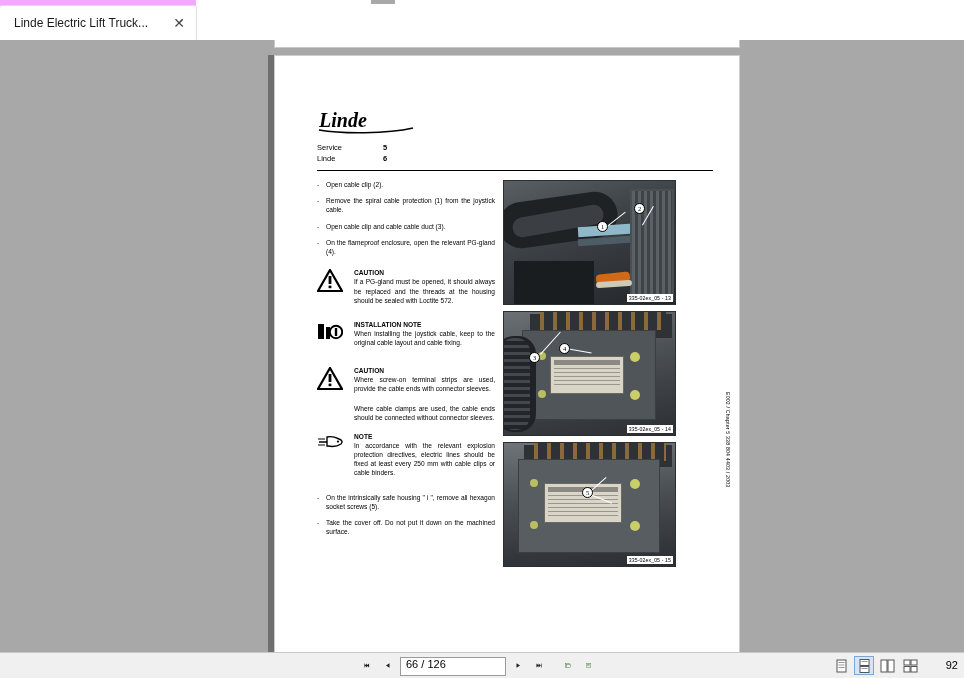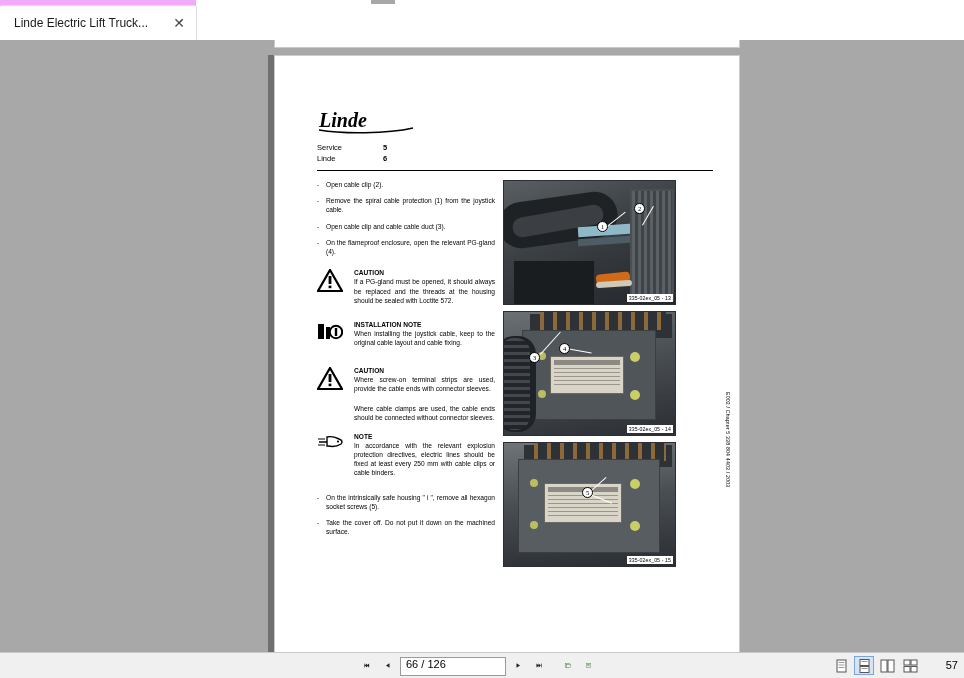--- a/index.html
+++ b/index.html
@@ -515,14 +515,14 @@
     <div class="view-btn">
       <svg width="15" height="14" viewBox="0 0 15 14">
           <rect x="1" y="1" width="6" height="5" fill="#fff" stroke="#555"></rect>
           <rect x="8" y="1" width="6" height="5" fill="#fff" stroke="#555"></rect>
           <rect x="1" y="7.5" width="6" height="5.5" fill="#fff" stroke="#555"></rect>
           <rect x="8" y="7.5" width="6" height="5.5" fill="#fff" stroke="#555"></rect>
         </svg>
     </div>
   </div>
 
-  <div id="zoom-label">57</div>
+  <div id="zoom-label">92</div>
 </div>
 
 </body></html>

